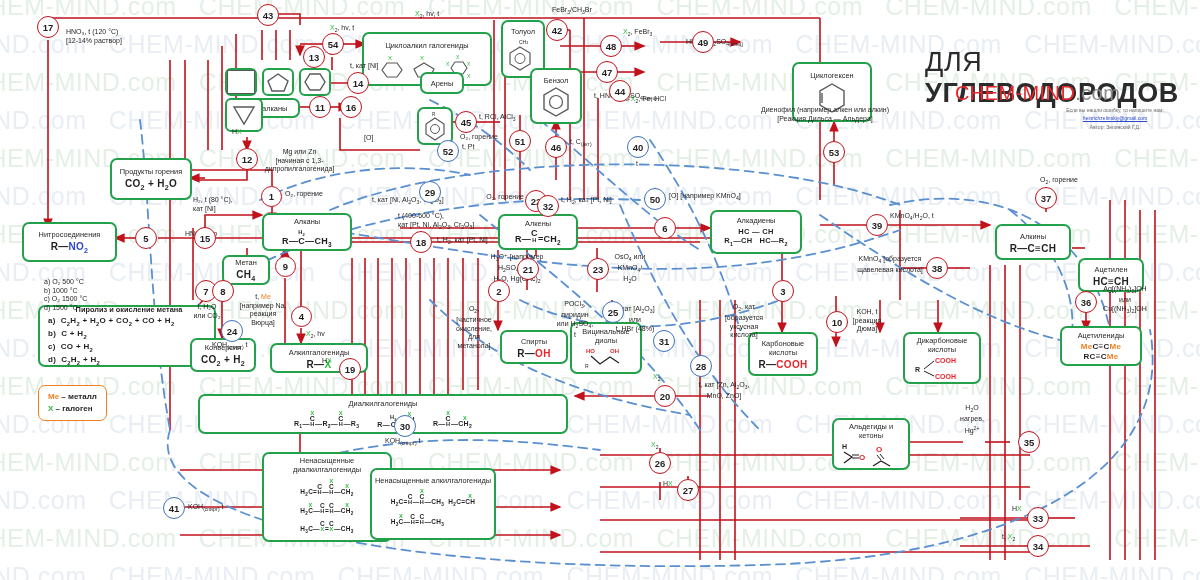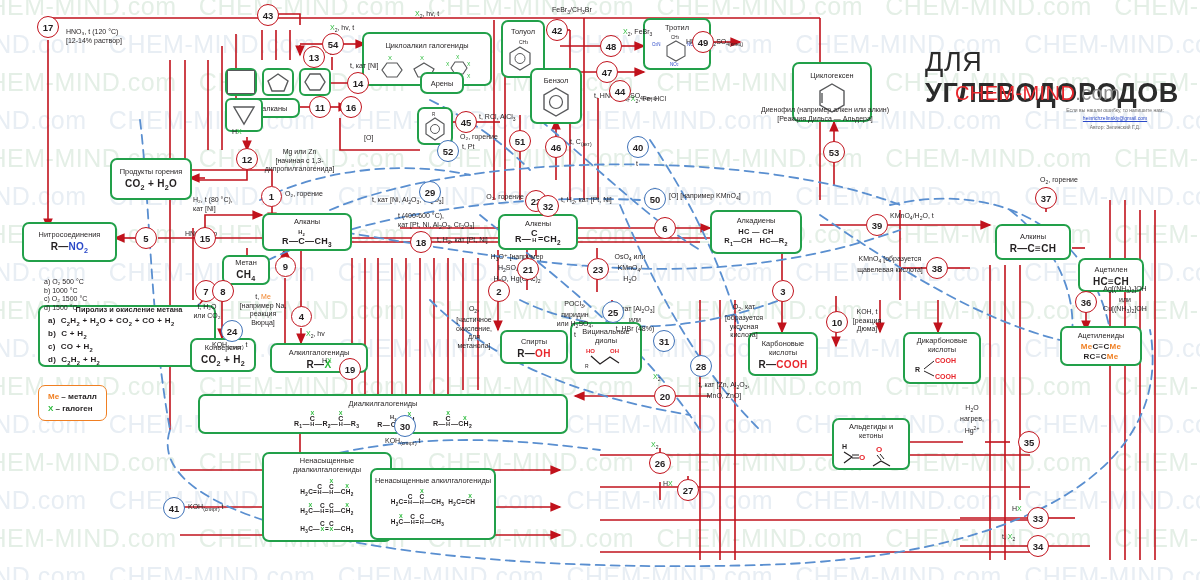--- a/index.html
+++ b/index.html
@@ -411,30 +411,20 @@
   </div>
 
   <div class="box" style="left:530px;top:68px;width:52px;height:56px;">
     <div class="cap">Бензол</div>
     <svg width="30" height="32">
         <polygon points="15,2 27,9 27,23 15,30 3,23 3,9" fill="none" stroke="#58595b" stroke-width="1.4"></polygon>
         <circle cx="15" cy="16" r="6.5" fill="none" stroke="#58595b" stroke-width="1.2"></circle>
       </svg>
   </div>
 
-  <div class="box" style="left:643px;top:18px;width:68px;height:52px;">
-    <div class="cap">Тротил</div>
-    <svg width="52" height="34">
-      <text x="20" y="6" font-size="4.5" fill="#231f20">CH<tspan font-size="3">3</tspan></text>
-      <text x="1" y="13" font-size="4.5" fill="#2b49c8">O<tspan font-size="3">2</tspan>N</text>
-      <text x="36" y="13" font-size="4.5" fill="#2b49c8">NO<tspan font-size="3">2</tspan></text>
-      <text x="19" y="33" font-size="4.5" fill="#2b49c8">NO<tspan font-size="3">2</tspan></text>
-      <polygon points="25,8 34,13 34,23 25,28 16,23 16,13" fill="none" stroke="#58595b" stroke-width="1.1"></polygon>
-    </svg>
-  </div>
 
 
   <div class="box" style="left:792px;top:62px;width:80px;height:60px;">
     <div class="cap">Циклогексен</div>
     <svg width="34" height="34">
         <polygon points="17,3 29,10 29,24 17,31 5,24 5,10" fill="none" stroke="#58595b" stroke-width="1.4"></polygon>
         <line x1="7" y1="12" x2="7" y2="22" stroke="#58595b" stroke-width="1.4"></line>
       </svg>
   </div>
 

